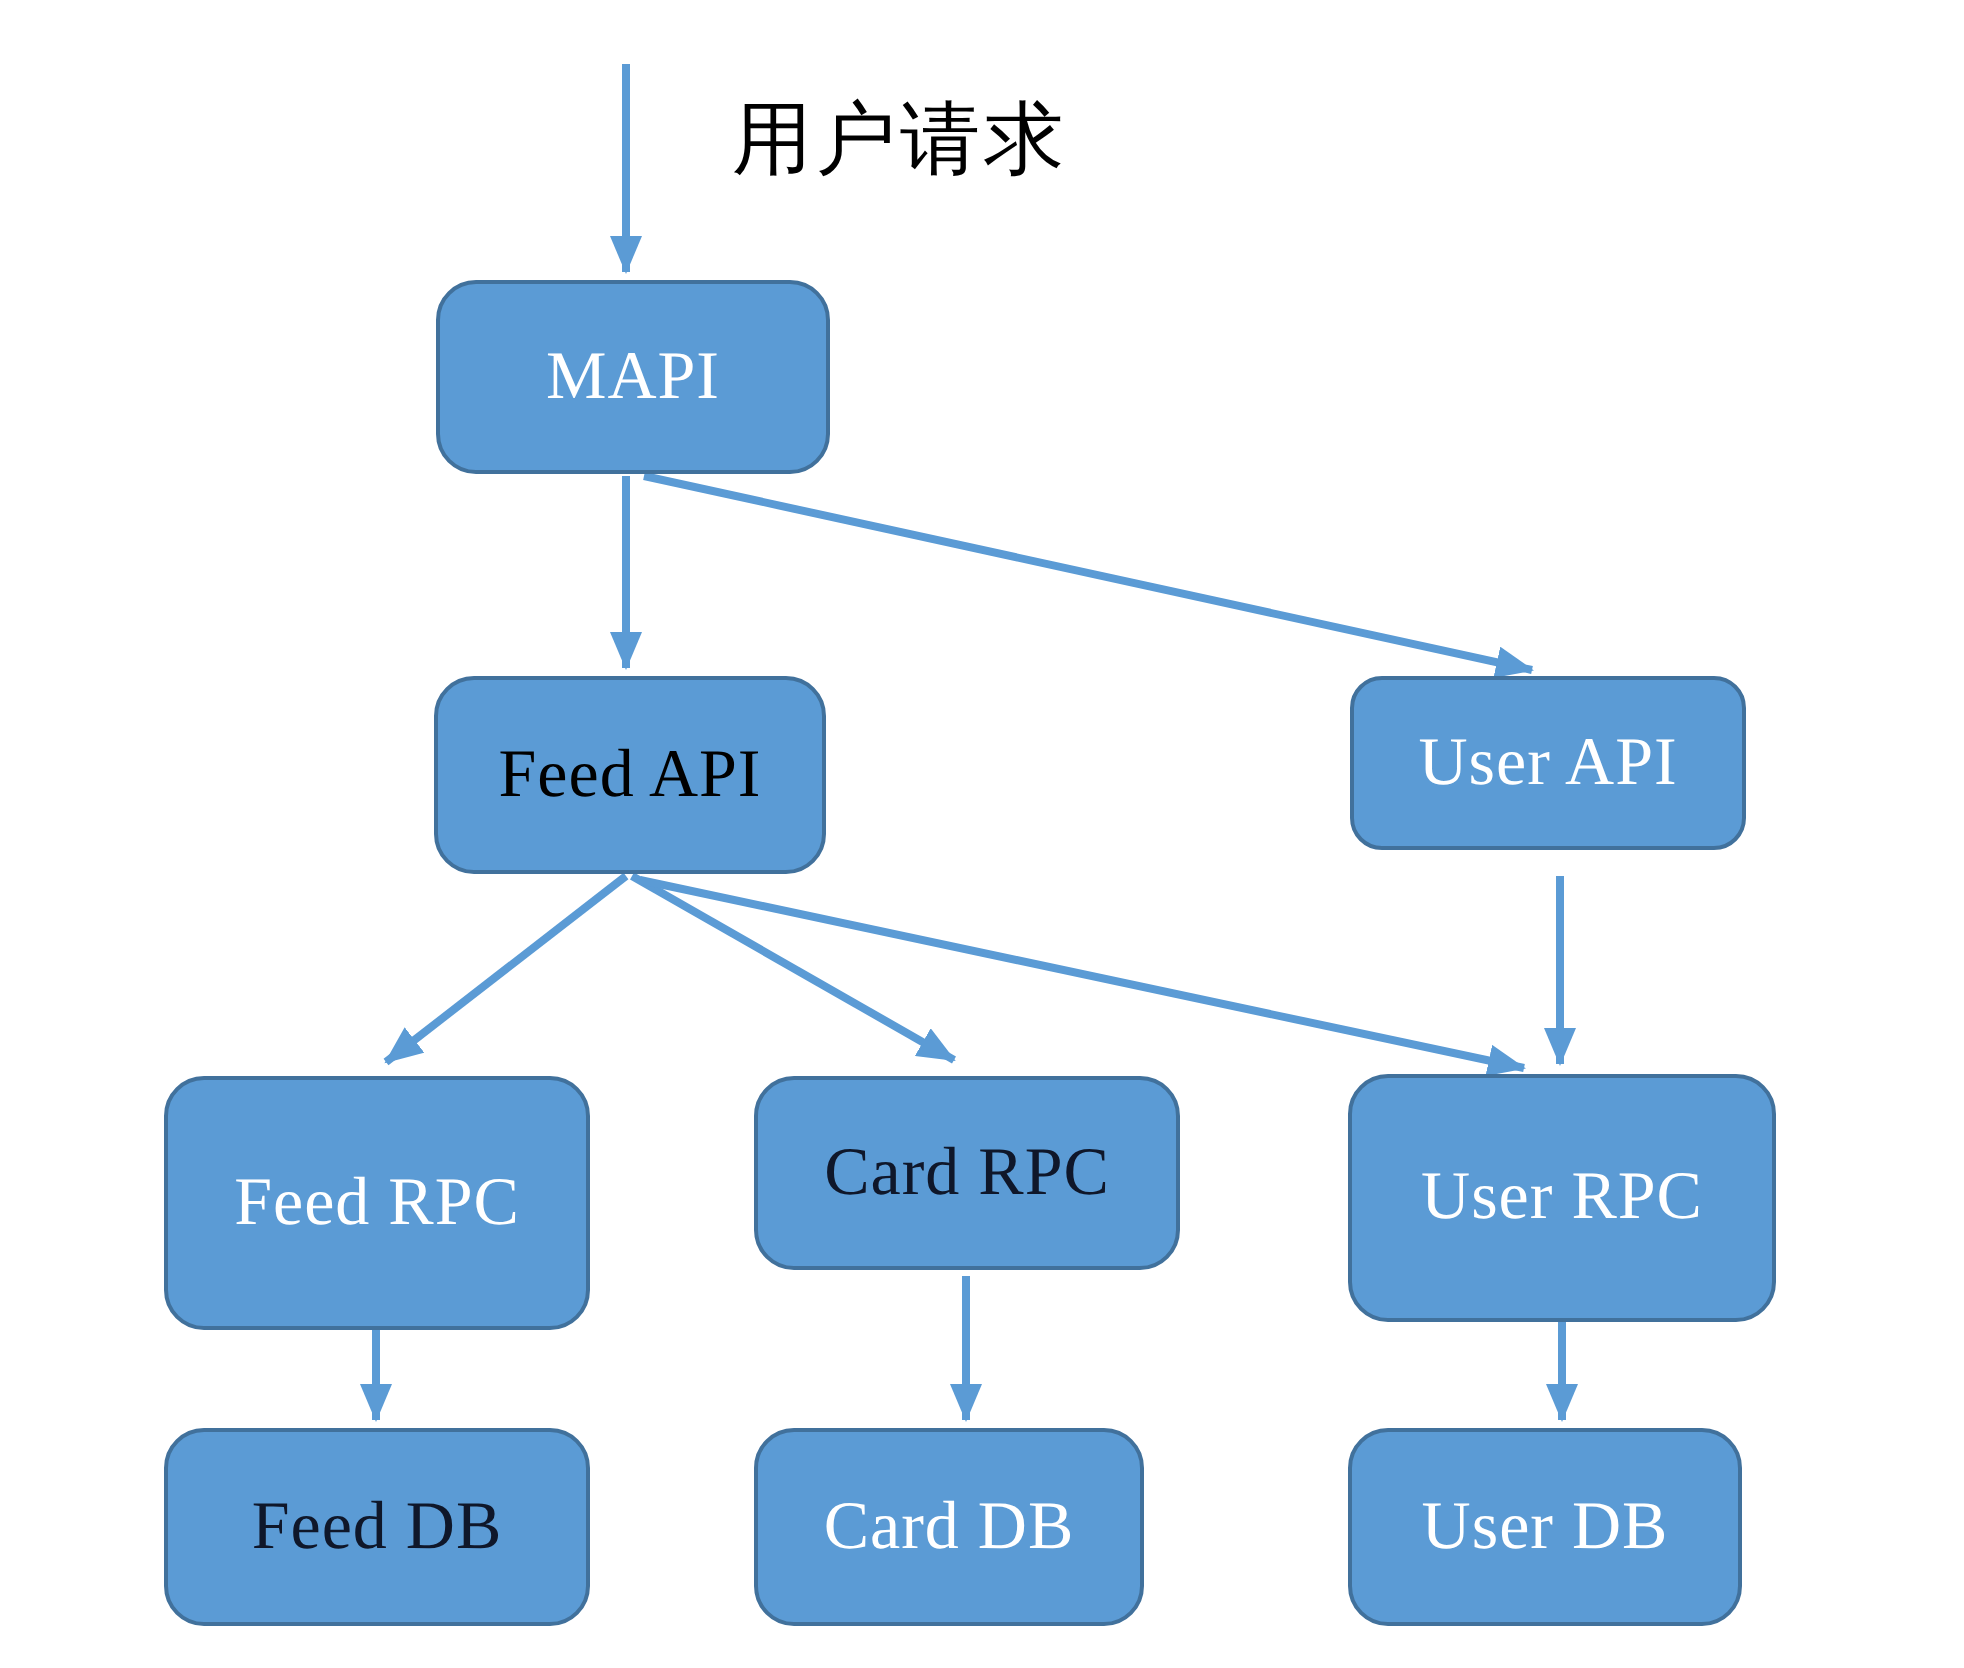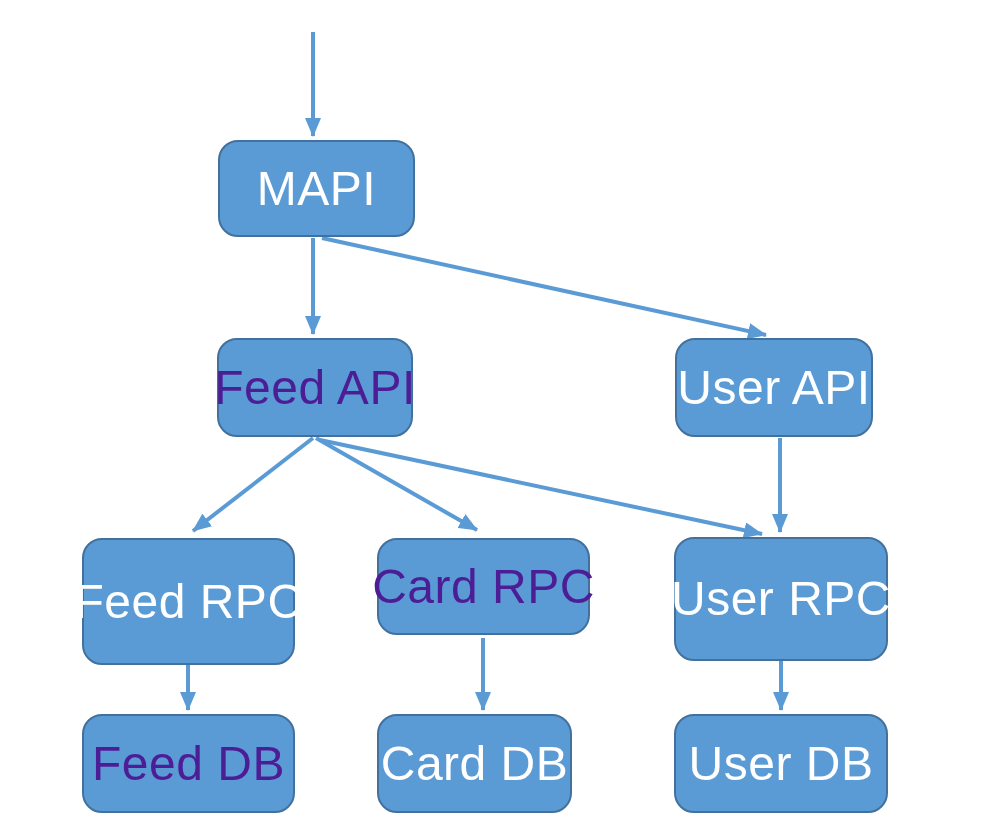--- a/index.html
+++ b/index.html
@@ -28,24 +28,25 @@
     box-sizing: border-box;
     background: #5b9bd5;
     border: 2.5px solid #41719c;
     border-radius: 20px;
     display: flex;
     align-items: center;
     justify-content: center;
   }
   .node span {
     color: #ffffff;
-    font-size: 48px;
+    font-size: 34px;
     line-height: 1;
     white-space: nowrap;
     letter-spacing: 0.5px;
+    font-family: Liberation Serif, serif;
   }
   .request-label {
     position: absolute;
     left: 366px;
     top: 42px;
     font-size: 40px;
     color: #000000;
     white-space: nowrap;
     letter-spacing: 2px;
   }
@@ -68,44 +69,45 @@
         <line x1="313" y1="438" x2="193" y2="531" stroke="#5b9bd5" stroke-width="4" marker-end="url(#arrowhead)"></line>
         <line x1="316" y1="438" x2="477" y2="530" stroke="#5b9bd5" stroke-width="4" marker-end="url(#arrowhead)"></line>
         <line x1="320" y1="440" x2="762" y2="534" stroke="#5b9bd5" stroke-width="4" marker-end="url(#arrowhead)"></line>
         <line x1="780" y1="438" x2="780" y2="532" stroke="#5b9bd5" stroke-width="4" marker-end="url(#arrowhead)"></line>
         <line x1="188" y1="638" x2="188" y2="710" stroke="#5b9bd5" stroke-width="4" marker-end="url(#arrowhead)"></line>
         <line x1="483" y1="638" x2="483" y2="710" stroke="#5b9bd5" stroke-width="4" marker-end="url(#arrowhead)"></line>
         <line x1="781" y1="638" x2="781" y2="710" stroke="#5b9bd5" stroke-width="4" marker-end="url(#arrowhead)"></line>
       </g>
   </svg>
 
+  <div class="request-label">用户请求</div>
 
   <div id="nodes-layer">
       <div class="node" style="left: 218px; top: 140px; width: 197px; height: 97px; background: rgb(91, 155, 213); border-color: rgb(65, 113, 156);">
         <span style="color: rgb(255, 255, 255);">MAPI</span>
       </div>
       <div class="node" style="left: 217px; top: 338px; width: 196px; height: 99px; background: rgb(91, 155, 213); border-color: rgb(65, 113, 156);">
-        <span style="color: #4c1d95;">Feed API</span>
+        <span style="color: #000000;">Feed API</span>
       </div>
-      <div class="node" style="left: 675px; top: 338px; width: 198px; height: 99px; background: rgb(91, 155, 213); border-color: rgb(65, 113, 156);">
+      <div class="node" style="left: 675px; top: 338px; width: 198px; height: 87px; background: rgb(91, 155, 213); border-color: rgb(65, 113, 156); border-radius: 16px;">
         <span style="color: rgb(255, 255, 255);">User API</span>
       </div>
       <div class="node" style="left: 82px; top: 538px; width: 213px; height: 127px; background: rgb(91, 155, 213); border-color: rgb(65, 113, 156);">
         <span style="color: rgb(255, 255, 255);">Feed RPC</span>
       </div>
       <div class="node" style="left: 377px; top: 538px; width: 213px; height: 97px; background: rgb(91, 155, 213); border-color: rgb(65, 113, 156);">
-        <span style="color: #4c1d95;">Card RPC</span>
+        <span style="color: #0f172a;">Card RPC</span>
       </div>
       <div class="node" style="left: 674px; top: 537px; width: 214px; height: 124px; background: rgb(91, 155, 213); border-color: rgb(65, 113, 156);">
         <span style="color: rgb(255, 255, 255);">User RPC</span>
       </div>
       <div class="node" style="left: 82px; top: 714px; width: 213px; height: 99px; background: rgb(91, 155, 213); border-color: rgb(65, 113, 156);">
-        <span style="color: #4c1d95;">Feed DB</span>
+        <span style="color: #0f172a;">Feed DB</span>
       </div>
       <div class="node" style="left: 377px; top: 714px; width: 195px; height: 99px; background: rgb(91, 155, 213); border-color: rgb(65, 113, 156);">
         <span style="color: rgb(255, 255, 255);">Card DB</span>
       </div>
-      <div class="node" style="left: 674px; top: 714px; width: 214px; height: 99px; background: rgb(91, 155, 213); border-color: rgb(65, 113, 156);">
+      <div class="node" style="left: 674px; top: 714px; width: 197px; height: 99px; background: rgb(91, 155, 213); border-color: rgb(65, 113, 156);">
         <span style="color: rgb(255, 255, 255);">User DB</span>
       </div>
     </div>
 
 </div>
 
 </body></html>

